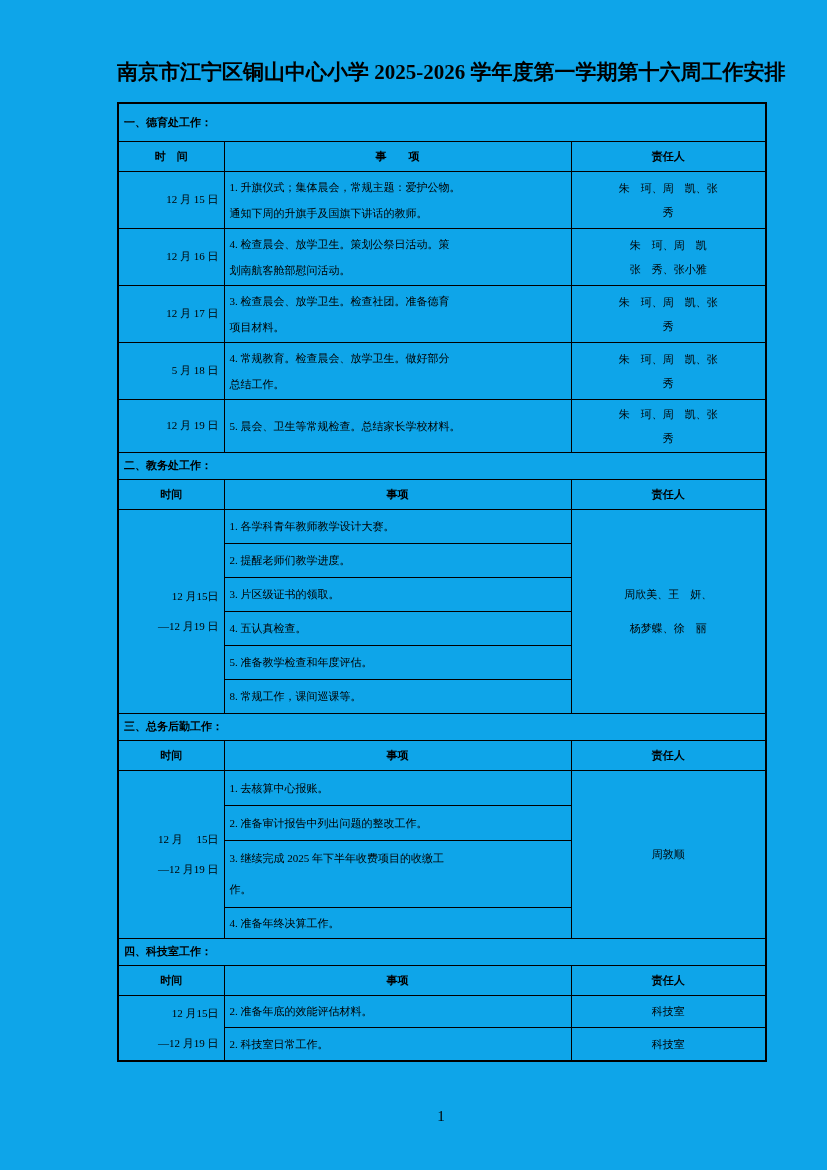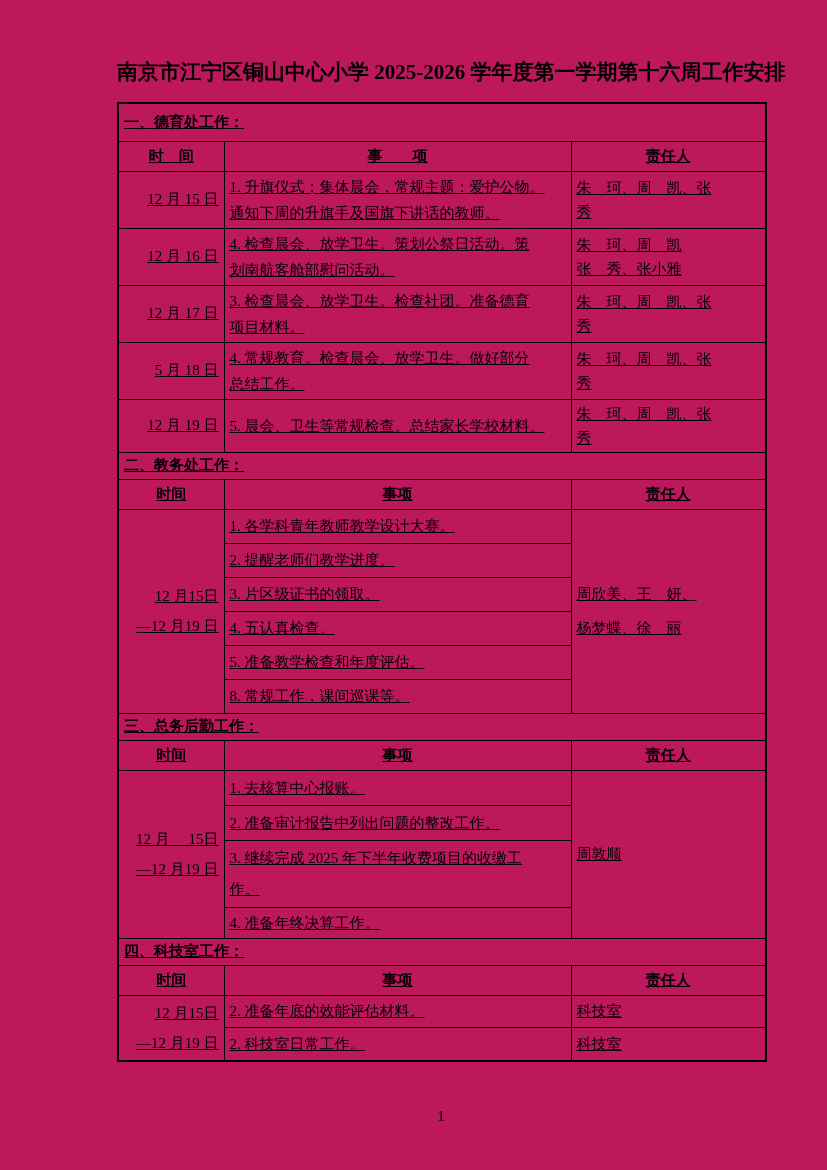--- a/index.html
+++ b/index.html
@@ -6,21 +6,21 @@
     margin: 0;
     padding: 0;
     background: #ffffff;
     color: #000000;
     font-family: "Liberation Serif", "DejaVu Serif", serif;
   }
   .page {
     position: relative;
     width: 827px;
     height: 1170px;
-    background: #be185d;
+    background: #0ea5e9;
     overflow: hidden;
   }
   .content {
     position: absolute;
     left: 117px;
     top: 0;
     width: 648px;
     padding-top: 58px;
   }
   .doc-title {
@@ -32,25 +32,24 @@
     letter-spacing: 0px;
   }
   table.schedule {
     width: 648px;
     border-collapse: collapse;
     border: 2px solid #000;
     table-layout: fixed;
   }
   table.schedule td {
     border: 1px solid #000;
-    font-size: 15px;
+    font-size: 11px;
     padding: 2px 5px;
     vertical-align: middle;
     overflow: hidden;
-    text-decoration: underline;
   }
   col.c-time  { width: 106px; }
   col.c-item  { width: 347px; }
   col.c-owner { width: 195px; }
 
   td.sec-heading {
     font-weight: bold;
     font-size: 15px;
     padding-left: 8px;
     text-align: left;
@@ -75,21 +74,21 @@
     line-height: 26px;
     padding-left: 7px;
     padding-right: 4px;
   }
   td.item-loose { line-height: 31px; margin-top: 48px; }
   td.owner-cell {
     white-space: pre-line;
     line-height: 24px;
     padding-left: 7px;
     padding-right: 4px;
-    text-align: left;
+    text-align: center;
   }
   td.owner-span { line-height: 34px; }
   td.shift-up { padding-bottom: 56px; }
 
   tr.h54 { height: 54px; }
   tr.h40 { height: 40px; margin-top: 40px; }
   tr.h34 { height: 34px; }
   tr.h35 { height: 35px; }
   tr.h63 { height: 63px; }
   tr.h32 { height: 32px; }

